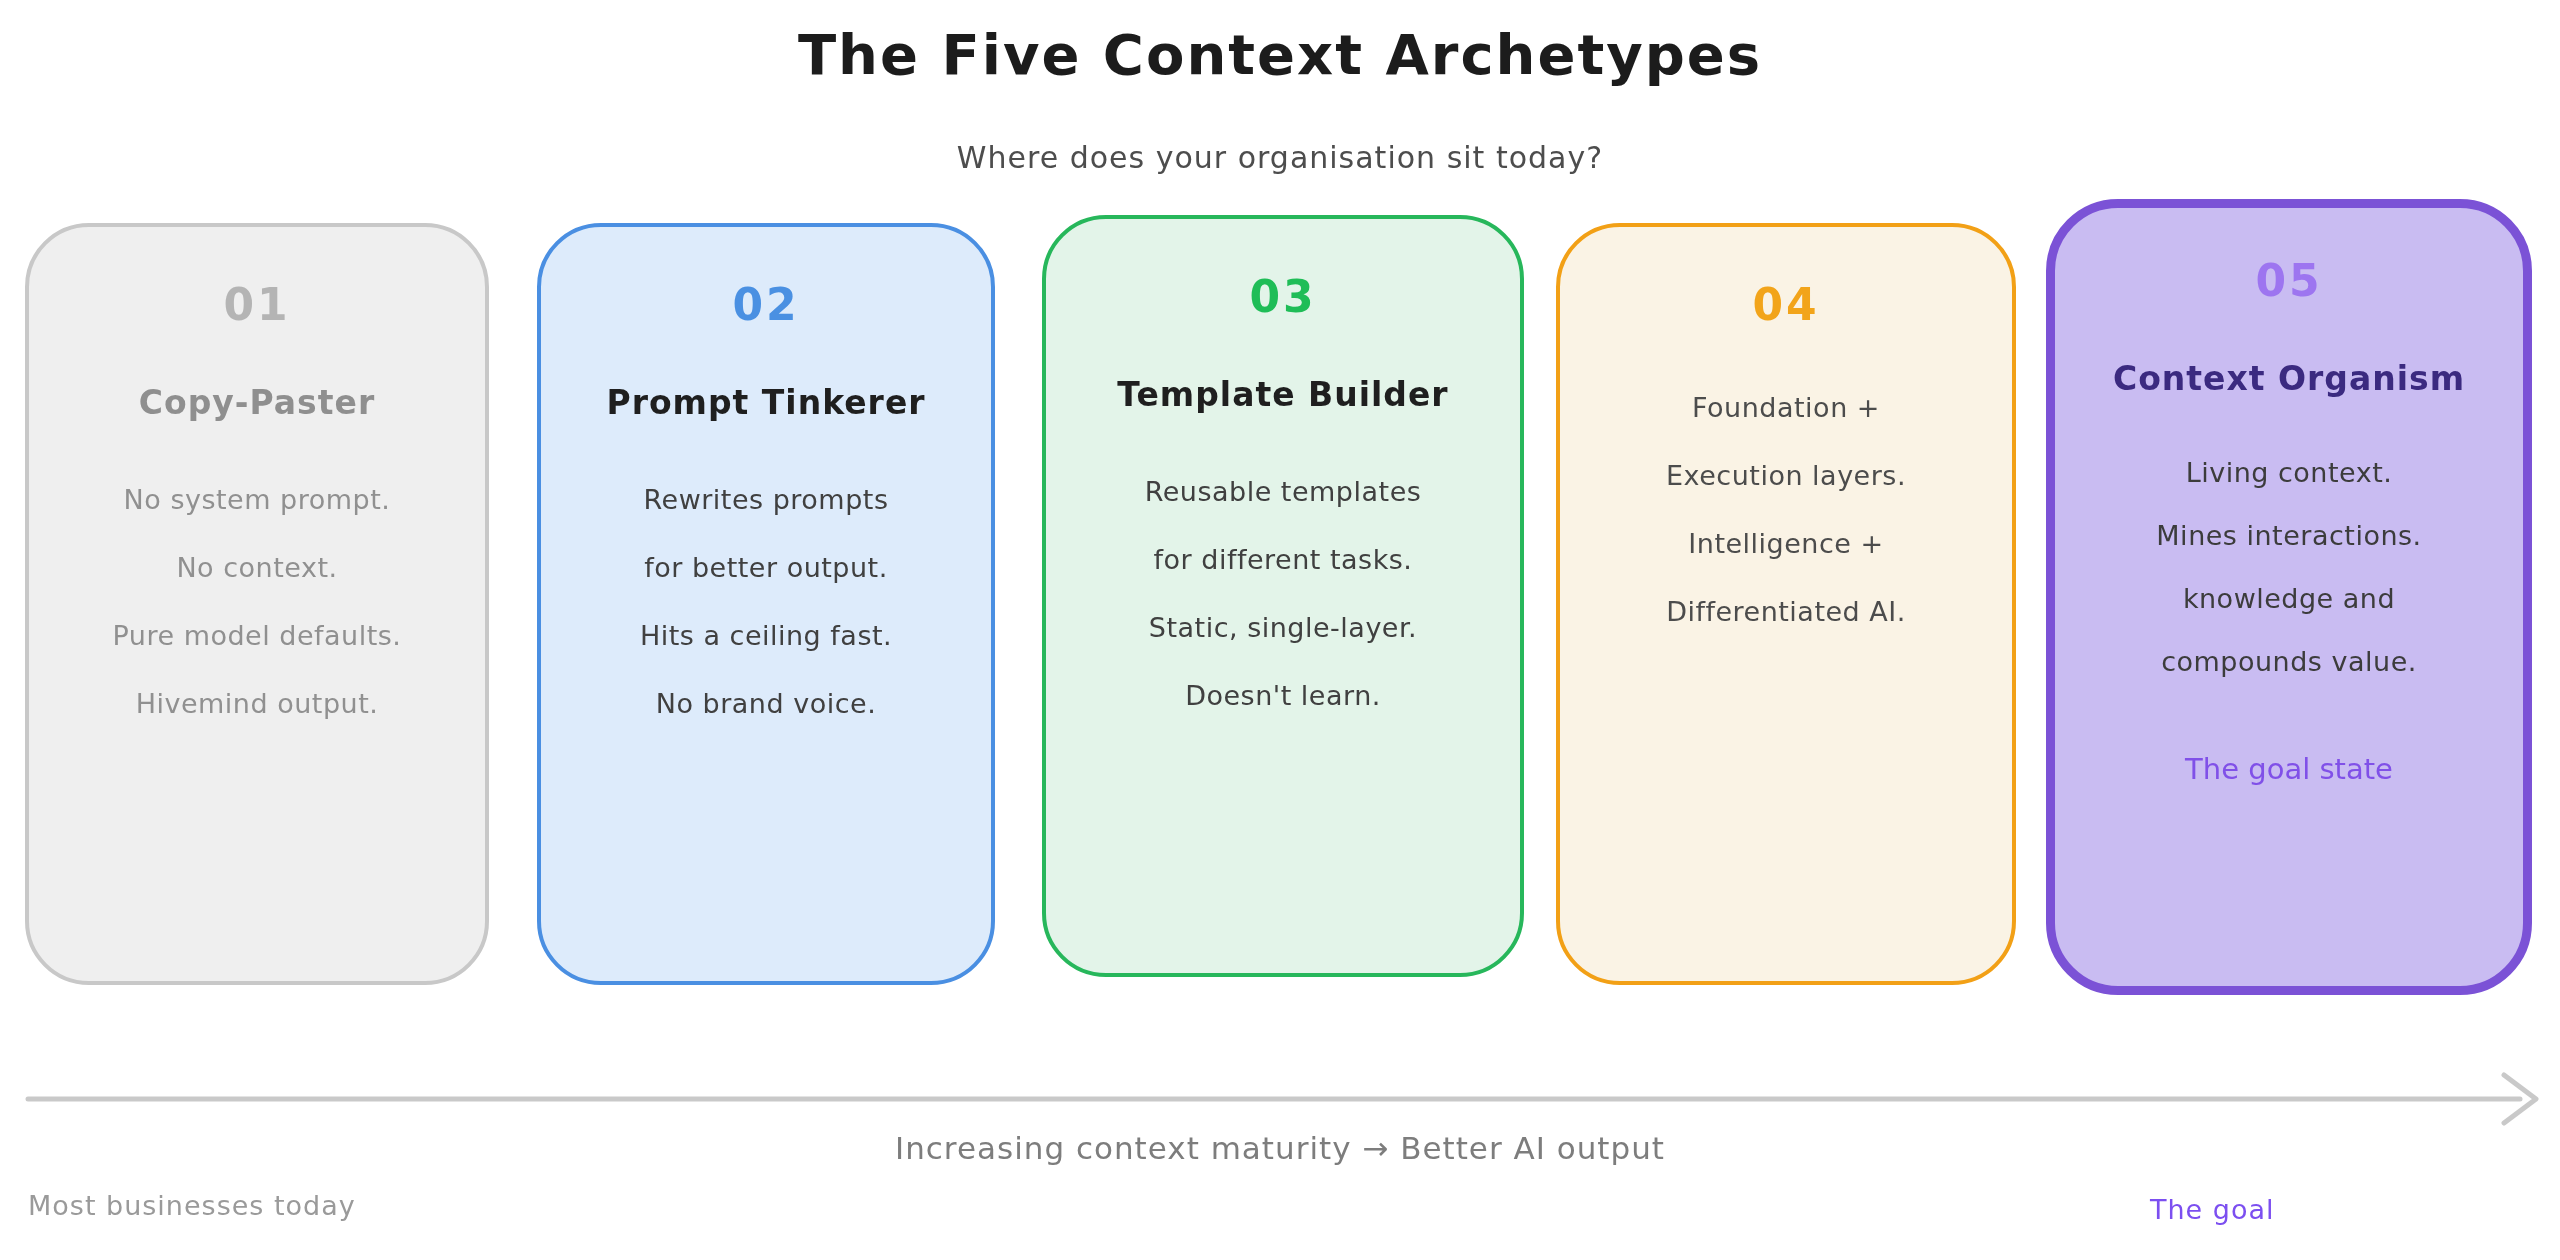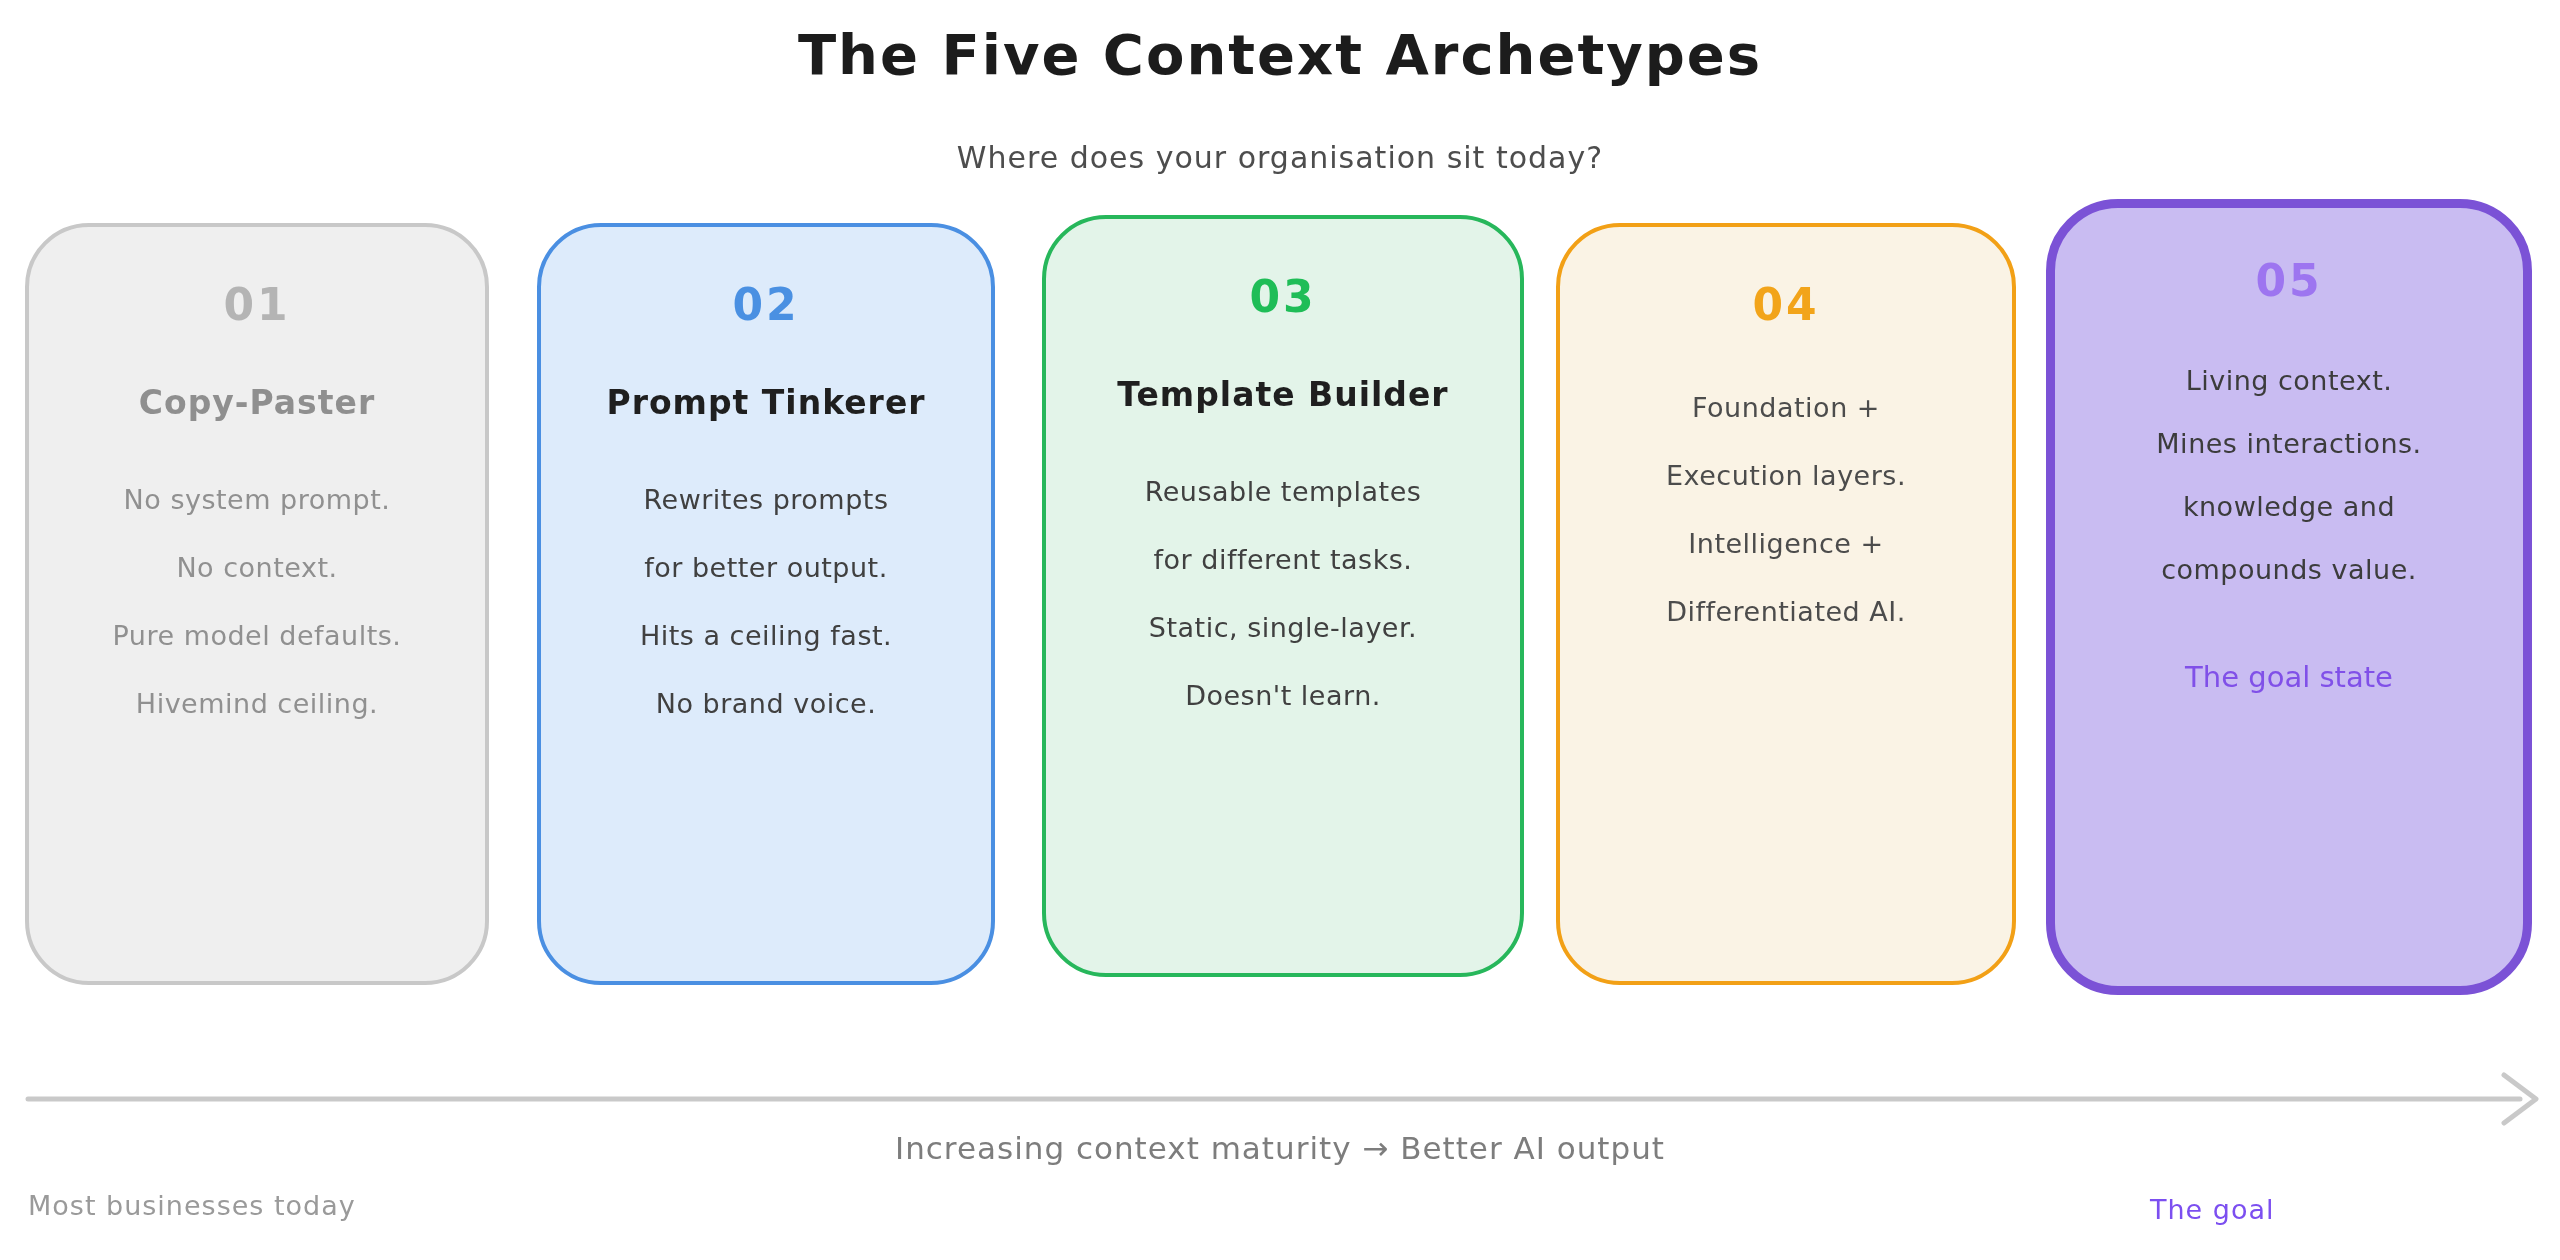--- a/index.html
+++ b/index.html
@@ -96,21 +96,21 @@
 <div class="page-title">The Five Context Archetypes</div>
 <div class="page-subtitle">Where does your organisation sit today?</div>
 
 <div class="card c1" style="--fill: #efefef; --border: #c8c8c8; --num: #b4b4b4; --title: #8f8f8f; --text: #909090;">
   <div class="card-number">01</div>
   <div class="card-title">Copy-Paster</div>
   <div class="card-body">
     <div class="card-line">No system prompt.</div>
     <div class="card-line">No context.</div>
     <div class="card-line">Pure model defaults.</div>
-    <div class="card-line">Hivemind ceiling.</div>
+    <div class="card-line">Hivemind output.</div>
   </div>
 </div>
 
 <div class="card c2" style="--fill: #ddebfb; --border: #4a8fe2; --num: #4a90e2; --title: #1f1f1f; --text: #404040;">
   <div class="card-number">02</div>
   <div class="card-title">Prompt Tinkerer</div>
   <div class="card-body">
     <div class="card-line">Rewrites prompts</div>
     <div class="card-line">for better output.</div>
     <div class="card-line">Hits a ceiling fast.</div>
@@ -134,20 +134,21 @@
   <div class="card-body">
     <div class="card-line">Foundation +</div>
     <div class="card-line">Execution layers.</div>
     <div class="card-line">Intelligence +</div>
     <div class="card-line">Differentiated AI.</div>
   </div>
 </div>
 
 <div class="card c5" style="--fill: #c9bcf2; --border: #7b52d6; --num: #9d75f0; --title: #3b2a80; --text: #3c3c3c; --hl: #8050e8;">
   <div class="card-number">05</div>
+  <div class="card-title">Context Organism</div>
   <div class="card-body">
     <div class="card-line">Living context.</div>
     <div class="card-line">Mines interactions.</div>
     <div class="card-line">knowledge and</div>
     <div class="card-line">compounds value.</div>
   </div>
   <div class="goal-line">The goal state</div>
 </div>
 
 <svg class="axis-arrow" viewBox="0 0 2524 60" xmlns="http://www.w3.org/2000/svg">

